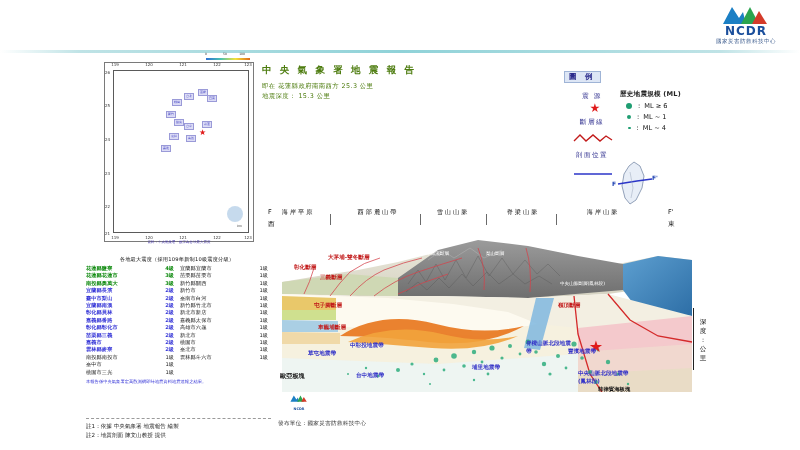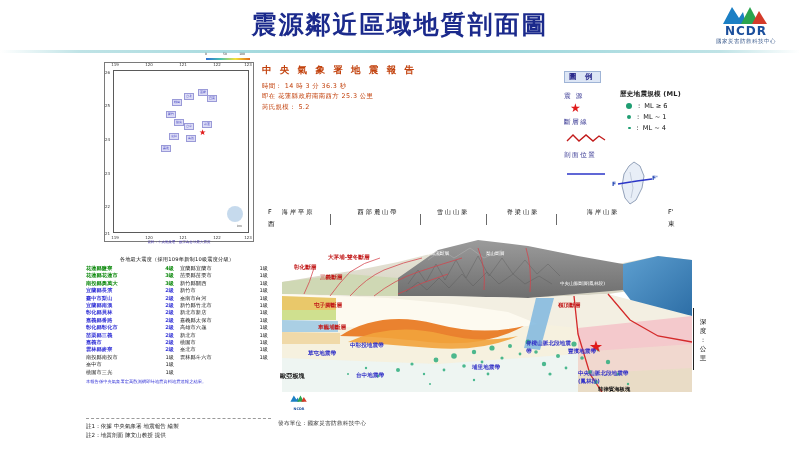--- a/index.html
+++ b/index.html
@@ -49,30 +49,30 @@
   .tval{margin-left:4px;}
   .i4{color:#0f8a0f;font-weight:bold;}
   .i3{color:#0f8a0f;font-weight:bold;}
   .i2{color:#3a3ad8;font-weight:bold;}
   .i1{color:#222;}
   .tbl-note{margin-top:3px;font-size:4.3px;color:#3a3ad8;line-height:6px;}
   .tbl-foot{position:absolute;left:86px;top:418px;width:185px;border-top:1px dashed #9a9a9a;padding-top:3px;
     font-size:5.6px;color:#222;line-height:9px;}
 
   
-  .report{position:absolute;left:262px;top:64px;width:190px;color:#c2410c;}
+  .report{position:absolute;left:262px;top:64px;width:190px;color:#4d7c0f;}
   .report-title{font-size:9.5px;font-weight:bold;letter-spacing:2.5px;margin-bottom:4px;}
   .report-line{font-size:6.4px;line-height:10.4px;letter-spacing:.4px;}
 
   
   .legend{position:absolute;left:564px;top:64px;width:152px;}
   .legend-title{display:inline-block;font-size:7.5px;font-weight:bold;color:#2b2b8c;
     background:#dde6f5;border:1px solid #9fb4d6;padding:0 4px;letter-spacing:3px;}
   .legend-body{display:flex;margin-top:5px;}
-  .legend-left{width:56px;}
+  .legend-left{width:56px;text-align:center;}
   .legend-right{flex:1;padding-top:2px;}
   .legend-key{font-size:6.6px;color:#2b2b8c;letter-spacing:1.5px;margin-top:4px;}
   .legend-star{color:#e01b1b;font-size:12px;line-height:12px;margin:1px 0 2px 6px;}
   .legend-fault{margin:1px 0 2px 2px;}
   .legend-sect{margin:2px 0 0 2px;}
   .mag-title{font-size:6.6px;color:#222;font-weight:bold;letter-spacing:.2px;}
   .mag-row{display:flex;align-items:center;font-size:6.6px;color:#111;margin-top:3px;}
   .mag-dot{border-radius:50%;background:#1f9e72;display:inline-block;margin-left:6px;}
   .mag-colon{margin:0 4px 0 6px;}
   .inset{position:absolute;left:604px;top:158px;width:60px;height:52px;}
@@ -98,21 +98,20 @@
   .pub{position:absolute;left:278px;top:420px;font-size:5.6px;color:#333;letter-spacing:.3px;}
   .ncdr-mini{position:absolute;left:288px;top:388px;width:22px;height:18px;text-align:center;}
   .ncdr-mini-t{font-size:3.4px;color:#1b4f9c;font-weight:bold;}
 </style>
 </head>
 <body>
 
 <div class="root">
 
   <div class="header">
-    <div class="title">震源鄰近區域地質剖面圖</div>
     <div class="logo">
       <svg width="54" height="22" viewBox="0 0 54 22">
         <path d="M4 20 L13 3 L20 14 L24 8 L27 20 Z" fill="#1b7fc4"></path>
         <path d="M22 20 L31 3 L40 20 Z" fill="#2aa44f"></path>
         <path d="M33 20 L40 7 L48 20 Z" fill="#d43b2a"></path>
       </svg>
       <div class="logo-text">NCDR</div>
       <div class="logo-sub">國家災害防救科技中心</div>
     </div>
     <div class="header-rule"></div>
@@ -200,23 +199,22 @@
       <div class="epistar" style="left:85px;top:58px;">★</div>
 
       <div class="cwa-badge"></div>
       <div class="scalebar">km</div>
     </div>
   </div>
   <div class="mapcaption">資料：中央氣象署・數字為各地最大震度</div>
 
   <div class="report">
     <div class="report-title">中 央 氣 象 署 地 震 報 告</div>
-    <div class="report-line">時間： 14 時 3 分 36.3 秒</div>
     <div class="report-line">即在 花蓮縣政府南南西方 25.3 公里</div>
-    <div class="report-line">芮氏規模： 5.2</div>
+    <div class="report-line">地震深度： 15.3 公里</div>
   </div>
 
   <div class="legend">
     <div class="legend-title">圖 例</div>
     <div class="legend-body">
       <div class="legend-left">
         <div class="legend-key">震 源</div>
         <div class="legend-star">★</div>
         <div class="legend-key">斷層線</div>
         <div class="legend-fault">

